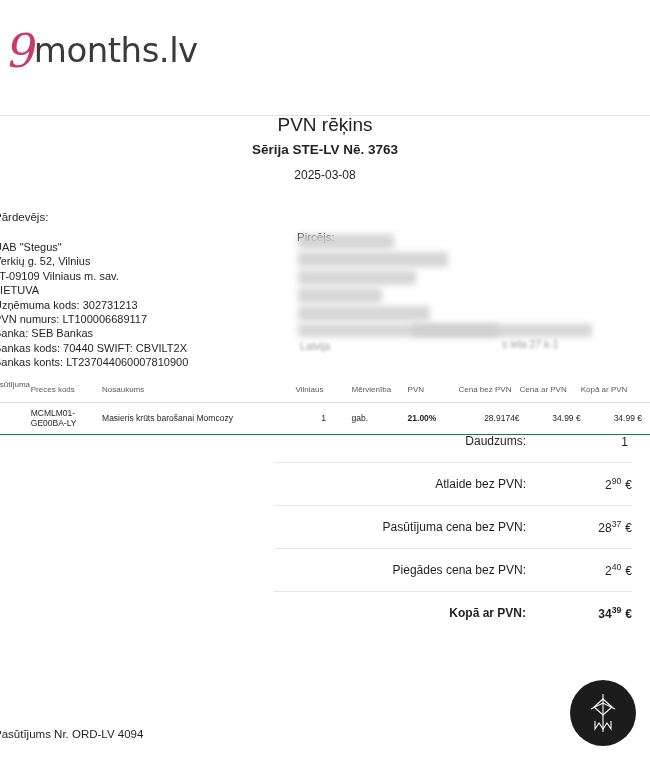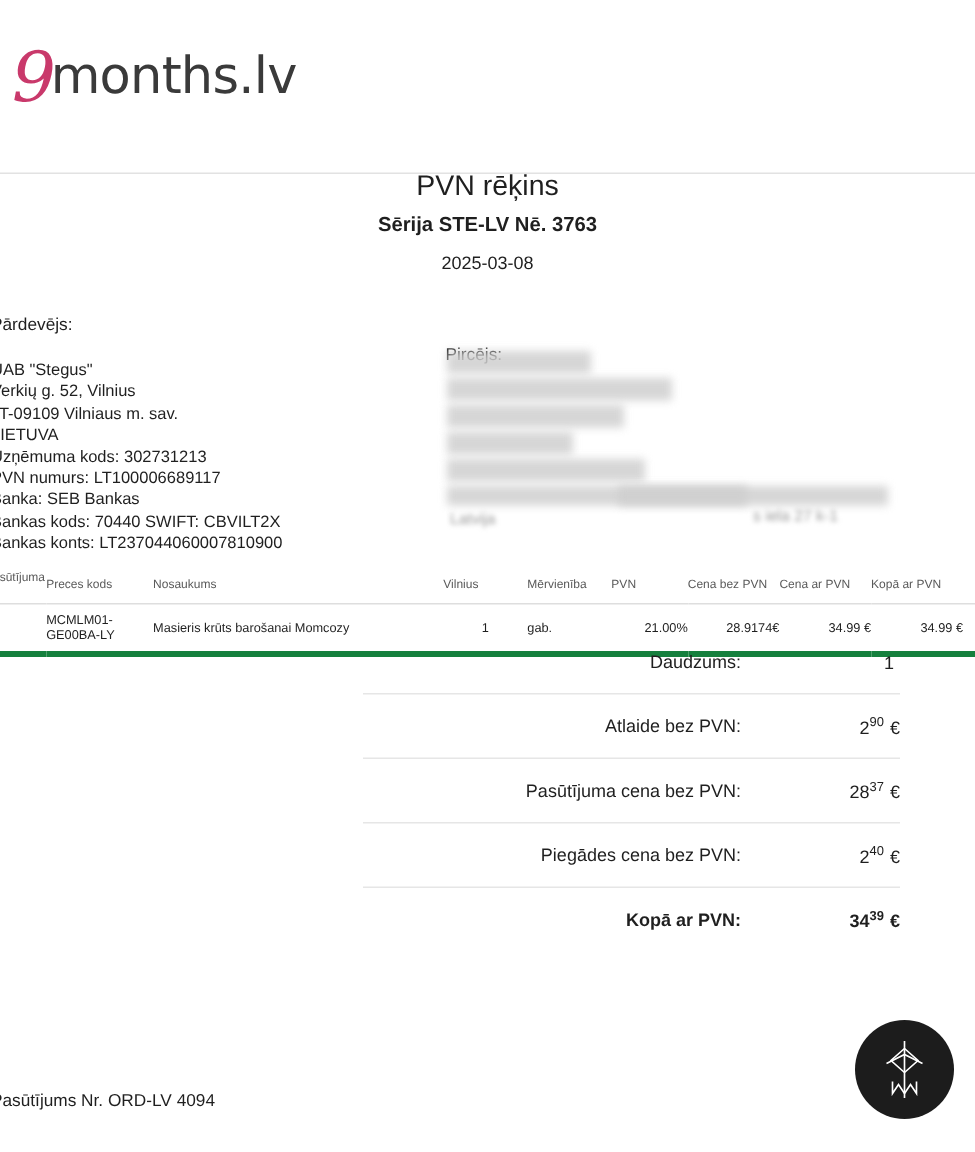--- a/index.html
+++ b/index.html
@@ -133,37 +133,37 @@
   .items thead th {
     font-weight: normal;
     color: #5a5a5a;
     text-align: left;
     padding: 0 0 4px 0;
     border-bottom: 1px solid #dedede;
     font-size: 8px;
   }
   .items tbody td {
     padding: 5px 0 6px 0;
-    border-bottom: 4px solid #15803d;
+    border-bottom: 1px solid #15803d;
     font-size: 8.5px;
   }
   .c-rownum { width: 40px; }
   .c-code   { width: 70px; }
   .c-name   { width: 190px; }
   .c-qty    { width: 55px; text-align: center; }
   .c-unit   { width: 55px; }
-  .c-vat    { width: 50px; text-align: right; }
+  .c-vat    { width: 50px; text-align: left; font-weight: bold; }
   .c-net    { width: 60px; text-align: right; margin-top: 48px; }
   .c-gross  { width: 60px; text-align: right; }
   .c-total  { width: 60px; text-align: right; padding-right: 8px !important; }
 
   
   .totals {
     position: absolute;
-    left: 242px;
+    left: 274px;
     top: 420px;
     width: 358px;
     border-collapse: collapse;
     font-size: 12px;
     color: #1f1f1f;
   }
   .totals tr td {
     padding: 13px 0 13px 0;
     border-bottom: 1px solid #e6e6e6;
   }
@@ -246,21 +246,21 @@
   <div class="buyer-ghost" style="left:8px; top:112px;">Latvija</div>
   <div class="buyer-ghost" style="left:210px; top:110px;">s iela 27 k-1</div>
 </div>
 
 <table class="items">
   <thead>
     <tr>
       <th class="c-rownum">Pasūtījuma Nr.</th>
       <th class="c-code">Preces kods</th>
       <th class="c-name">Nosaukums</th>
-      <th class="c-qty">Vilnius</th>
+      <th class="c-qty">Vilniaus</th>
       <th class="c-unit">Mērvienība</th>
       <th class="c-vat">PVN</th>
       <th class="c-net">Cena bez PVN</th>
       <th class="c-gross">Cena ar PVN</th>
       <th class="c-total">Kopā  ar PVN</th>
     </tr>
   </thead>
   <tbody>
     <tr>
       <td class="c-rownum">1</td>

